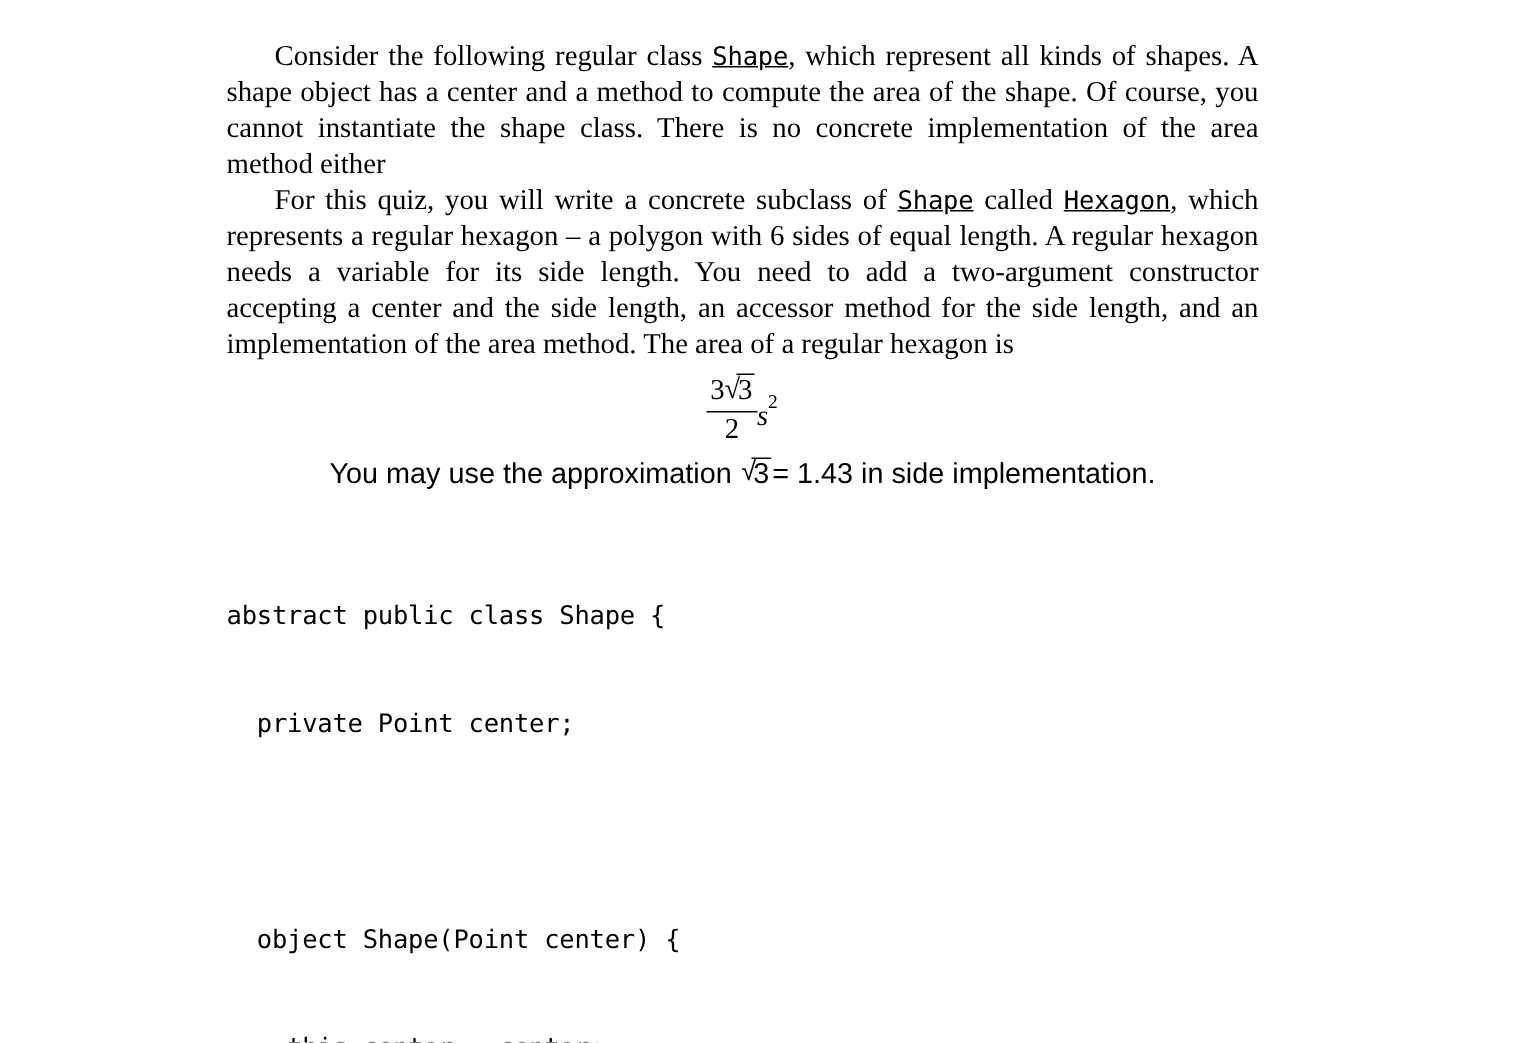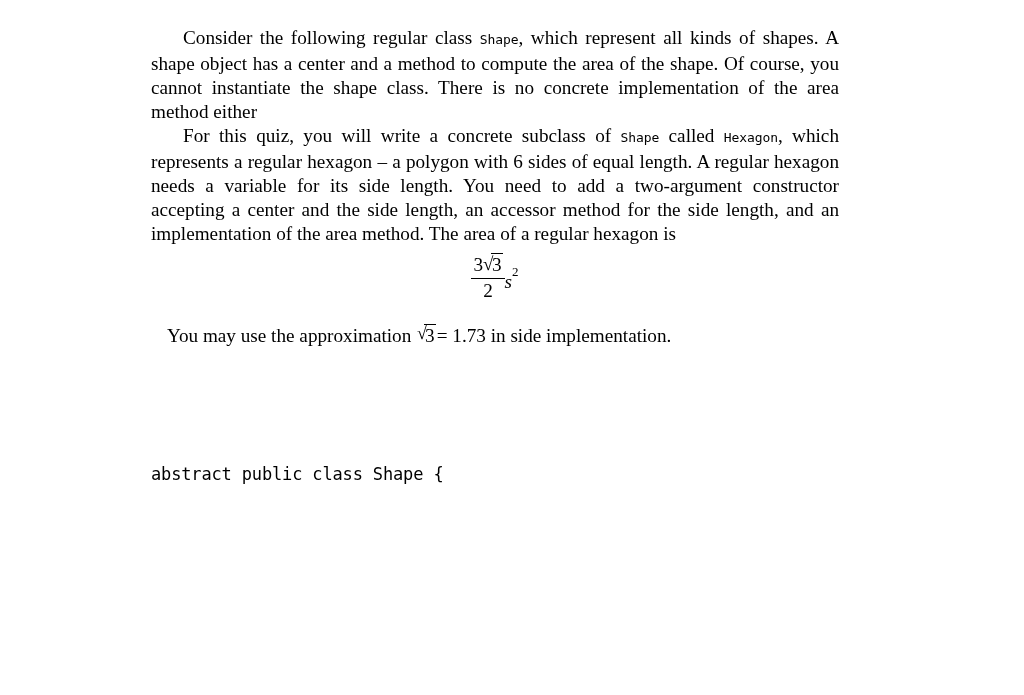--- a/index.html
+++ b/index.html
@@ -32,22 +32,23 @@
     text-align: justify;
     text-justify: inter-word;
     margin: 0;
     hyphens: none;
   }
   .para.indent {
     text-indent: 32px;
   }
   .tt {
     font-family: "DejaVu Sans Mono", "Liberation Mono", monospace;
-    font-size: 13px;
+    font-size: 17px;
     letter-spacing: -0.1px;
+    text-decoration: underline;
   }
 
   
   .math-block {
     text-align: center;
     margin: 0;
     height: 62px;
     position: relative;
   }
   .math-inner {
@@ -107,24 +108,25 @@
   }
   .sup2 {
     font-size: 13px;
     vertical-align: super;
     position: relative;
     top: 1px;
     left: 0px;
   }
 
   .approx-line {
-    font-family: Liberation Serif, serif;
+    text-align: center;
+    font-family: Liberation Sans, sans-serif;
     font-size: 19.2px;
     line-height: 24px;
-    margin: 16px;
+    margin: 1px;
     white-space: nowrap;
   }
   .inline-sqrt {
     display: inline-block;
     position: relative;
     padding-left: 7px;
     margin: 0 1px;
   }
   .inline-sqrt .radical {
     position: absolute;
@@ -146,43 +148,43 @@
     font-size: 17px;
     line-height: 24px;
     white-space: pre;
     margin: 0;
     letter-spacing: -0.15px;
     color: #000000;
   }
   .code-line {
     height: 24px;
     white-space: pre;
-    margin-top: 44px;
   }
   .code-line.blank {
     height: 24px;
   }
 </style>
 </head>
 <body>
 
 <div class="page">
 
   <p class="para indent"><span>Consider the following regular class </span><span class="tt">Shape</span><span>, which represent all kinds of shapes. A shape object has a center and a method to compute the area of the shape. Of course, you cannot instantiate the shape class. There is no concrete implementation of the area method either</span></p>
 
   <p class="para indent"><span>For this quiz, you will write a concrete subclass of </span><span class="tt">Shape</span><span> called </span><span class="tt">Hexagon</span><span>, which represents a regular hexagon – a polygon with 6 sides of equal length. A regular hexagon needs a variable for its side length. You need to add a two-argument constructor accepting a center and the side length, an accessor method for the side length, and an implementation of the area method. The area of a regular hexagon is</span></p>
 
   <div class="math-block">
     <span class="math-inner"><span class="frac"><span class="num"><span>3</span><span class="sqrt"><span class="radical">√</span><span class="rad-content">3</span></span></span><span class="bar"></span><span class="den">2</span></span><span class="var-s">s</span><span class="sup2">2</span></span>
   </div>
 
-  <p class="approx-line"><span>You may use the approximation </span><span class="inline-sqrt"><span class="radical">√</span><span class="rad-content">3</span></span><span>=</span> <span>1.73</span><span> in side implementation.</span></p>
+  <p class="approx-line"><span>You may use the approximation </span><span class="inline-sqrt"><span class="radical">√</span><span class="rad-content">3</span></span><span>=</span> <span>1.43</span><span> in side implementation.</span></p>
 
   <div class="code-block" style="margin-top:22px;">
     <div class="code-line">abstract public class Shape {</div>
+    <div class="code-line">  private Point center;</div>
     <div class="code-line blank"></div>
     <div class="code-line">  object Shape(Point center) {</div>
     <div class="code-line">    this.center = center;</div>
     
     
     
     
     
     
     

